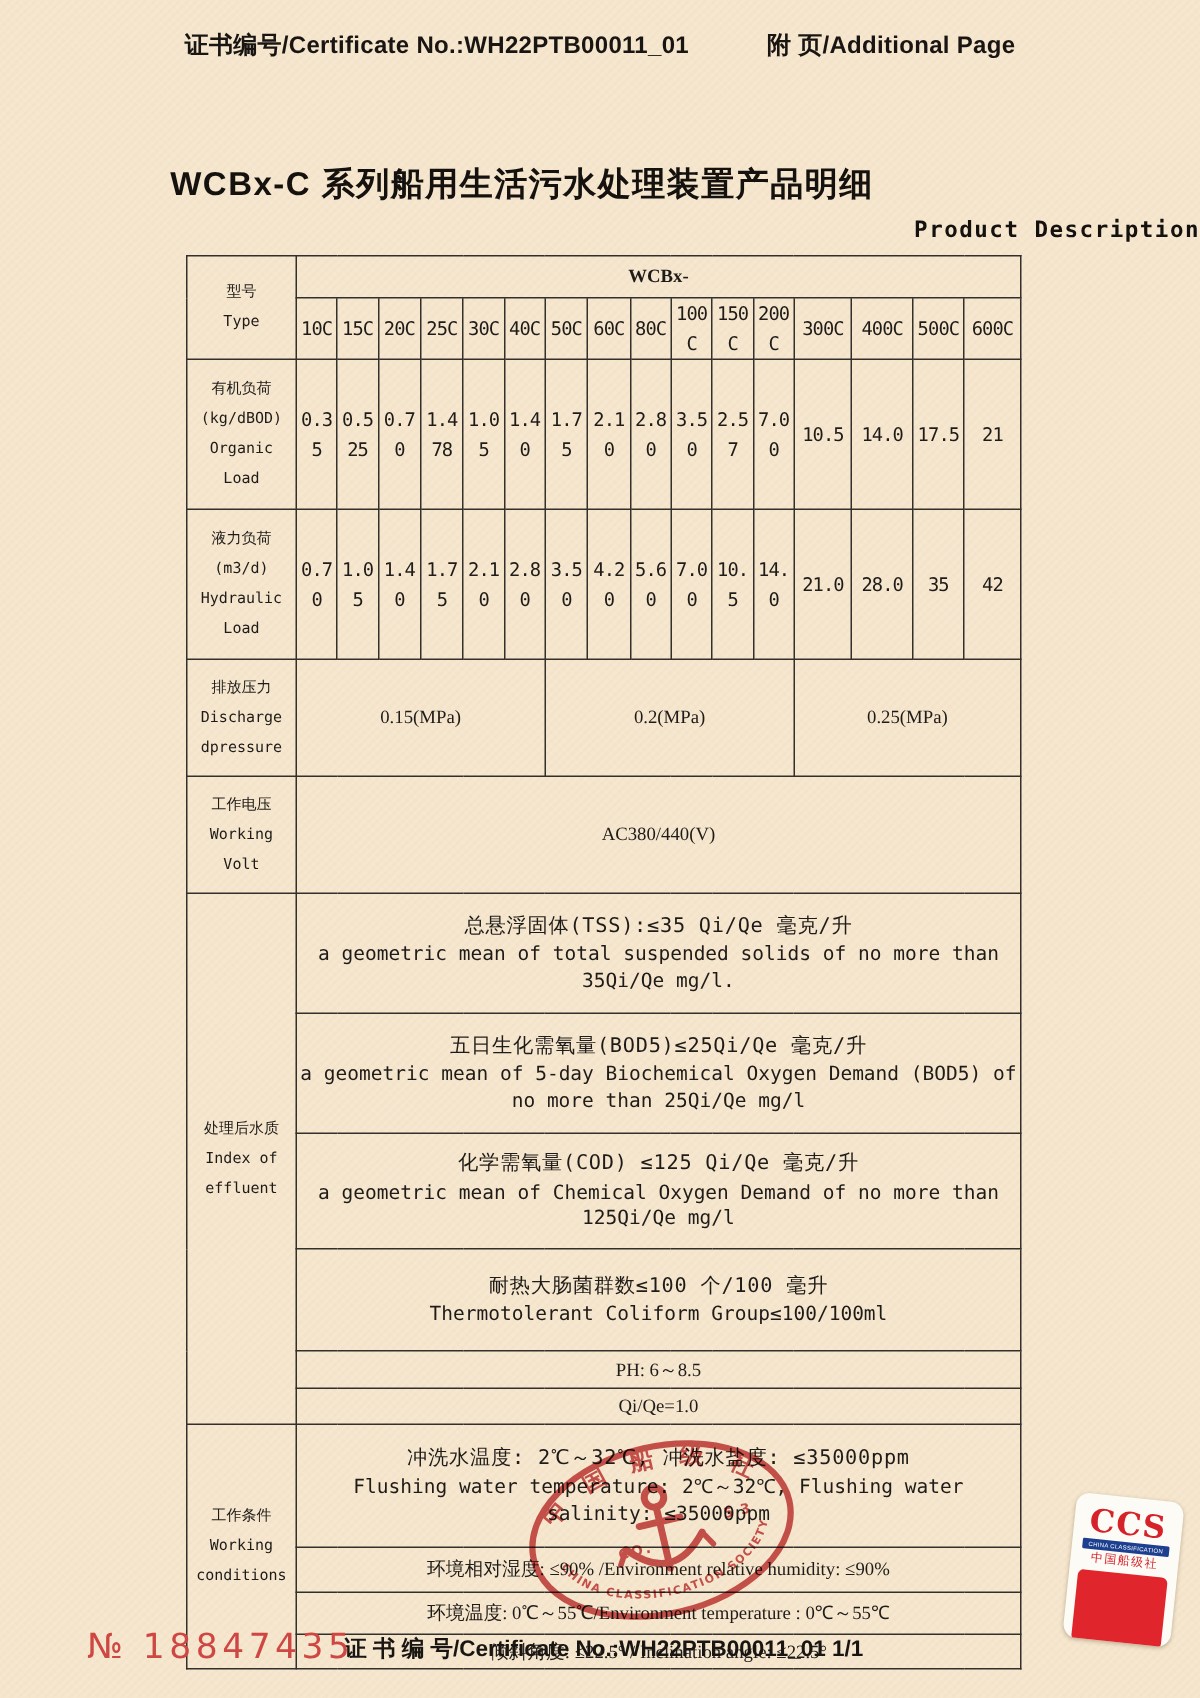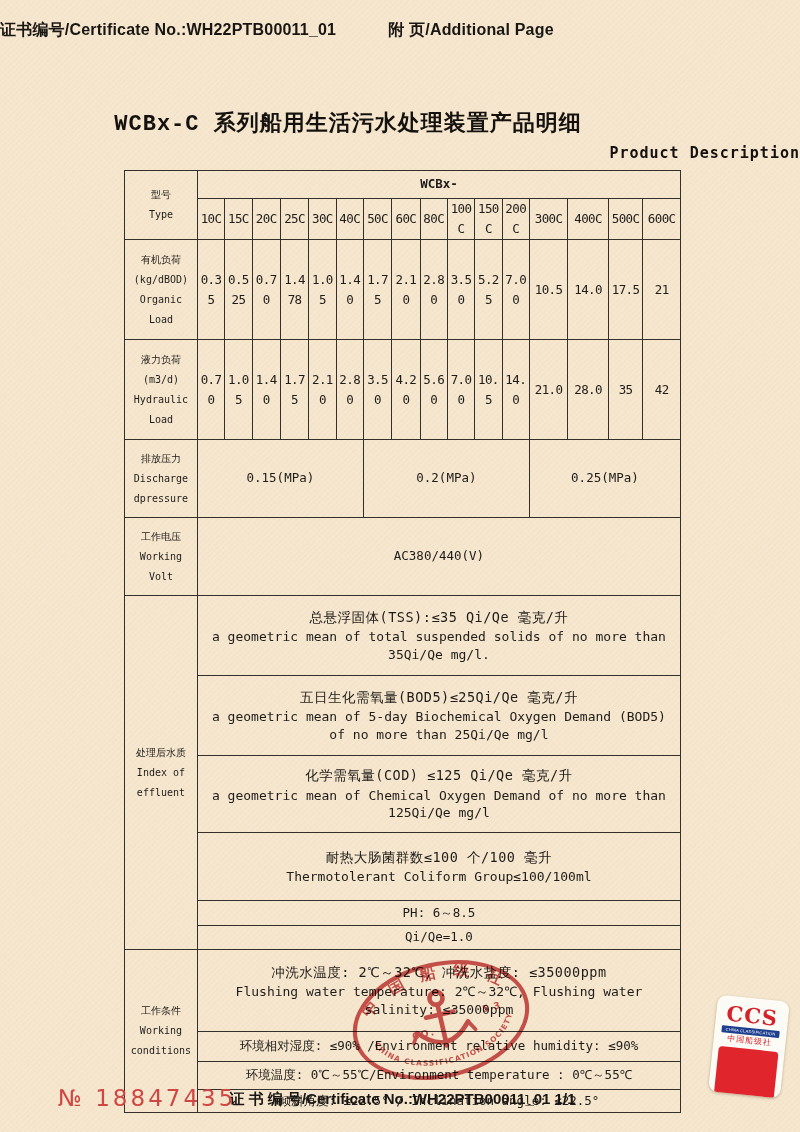--- a/index.html
+++ b/index.html
@@ -10,49 +10,49 @@
     color:#1e1b18;
   }
   .paper{
     position:absolute;left:0;top:0;width:800px;height:1132px;
     background:
       repeating-linear-gradient(45deg, rgba(255,255,255,.06) 0 2px, rgba(0,0,0,0) 2px 4px),
       repeating-linear-gradient(-45deg, rgba(210,170,130,.05) 0 2px, rgba(0,0,0,0) 2px 4px),
       #f5e6cd;
   }
   .hdr{
-    position:absolute;top:20px;left:0;width:800px;
+    position:absolute;top:20px;left:0;width:800px;text-align:center;
     font-family:"Liberation Sans", sans-serif;font-weight:bold;font-size:16px;
     letter-spacing:.2px;color:#181512;
   }
   .hdr .gap{display:inline-block;width:52px;}
   .title-cn{
     position:absolute;top:108px;left:0;width:696px;text-align:center;
-    font-family:Liberation Mono, monospace;font-weight:bold;font-size:22px;color:#14110e;
+    font-family:Liberation Sans, sans-serif;font-weight:bold;font-size:22px;color:#14110e;
     letter-spacing:1px;
   }
   .title-en{
     position:absolute;top:144px;left:0;width:800px;text-align:right;
     font-size:15px;font-weight:bold;letter-spacing:1px;color:#14110e;
   }
   table.spec{
     position:absolute;left:124px;top:170px;width:557px;
     border-collapse:collapse;table-layout:fixed;
     font-size:12.5px;line-height:1.35;
   }
   table.spec td{
     border:1.6px solid #33302c;
     text-align:center;vertical-align:middle;
     padding:0 1px;
     overflow:hidden;
   }
   td.lab{white-space:pre-line;line-height:2.0;font-size:10px;}
   td.num{word-break:break-all;letter-spacing:-0.6px;line-height:1.6;}
-  td.wide{letter-spacing:0;}
-  .cellblock div{padding:1px 12px;}
+  td.wide{letter-spacing:0;font-family:Liberation Serif, serif;}
+  .cellblock div{padding:1px 0;}
   .cn-line{font-size:13.5px;letter-spacing:.5px;}
   .en-line{font-size:13px;text-align:center;}
   .cellblock div:empty{display:none;}
   .footer{
     position:absolute;top:1090px;left:124px;width:557px;text-align:center;
     font-family:"Liberation Sans", sans-serif;font-weight:bold;font-size:15px;color:#181512;
   }
   .serial{
     position:absolute;top:1085px;left:58px;
     font-family:"DejaVu Sans", sans-serif;font-size:23px;color:#cf4743;
@@ -149,21 +149,21 @@
       <td class="num">0.35</td>
       <td class="num">0.525</td>
       <td class="num">0.70</td>
       <td class="num">1.478</td>
       <td class="num">1.05</td>
       <td class="num">1.40</td>
       <td class="num">1.75</td>
       <td class="num">2.10</td>
       <td class="num">2.80</td>
       <td class="num">3.50</td>
-      <td class="num">5.25</td>
+      <td class="num">2.57</td>
       <td class="num">7.00</td>
       <td class="num">10.5</td>
       <td class="num">14.0</td>
       <td class="num">17.5</td>
       <td class="num">21</td>
     </tr>
     <tr style="height:100px">
       <td class="lab">液力负荷
 (m3/d)
 Hydraulic

